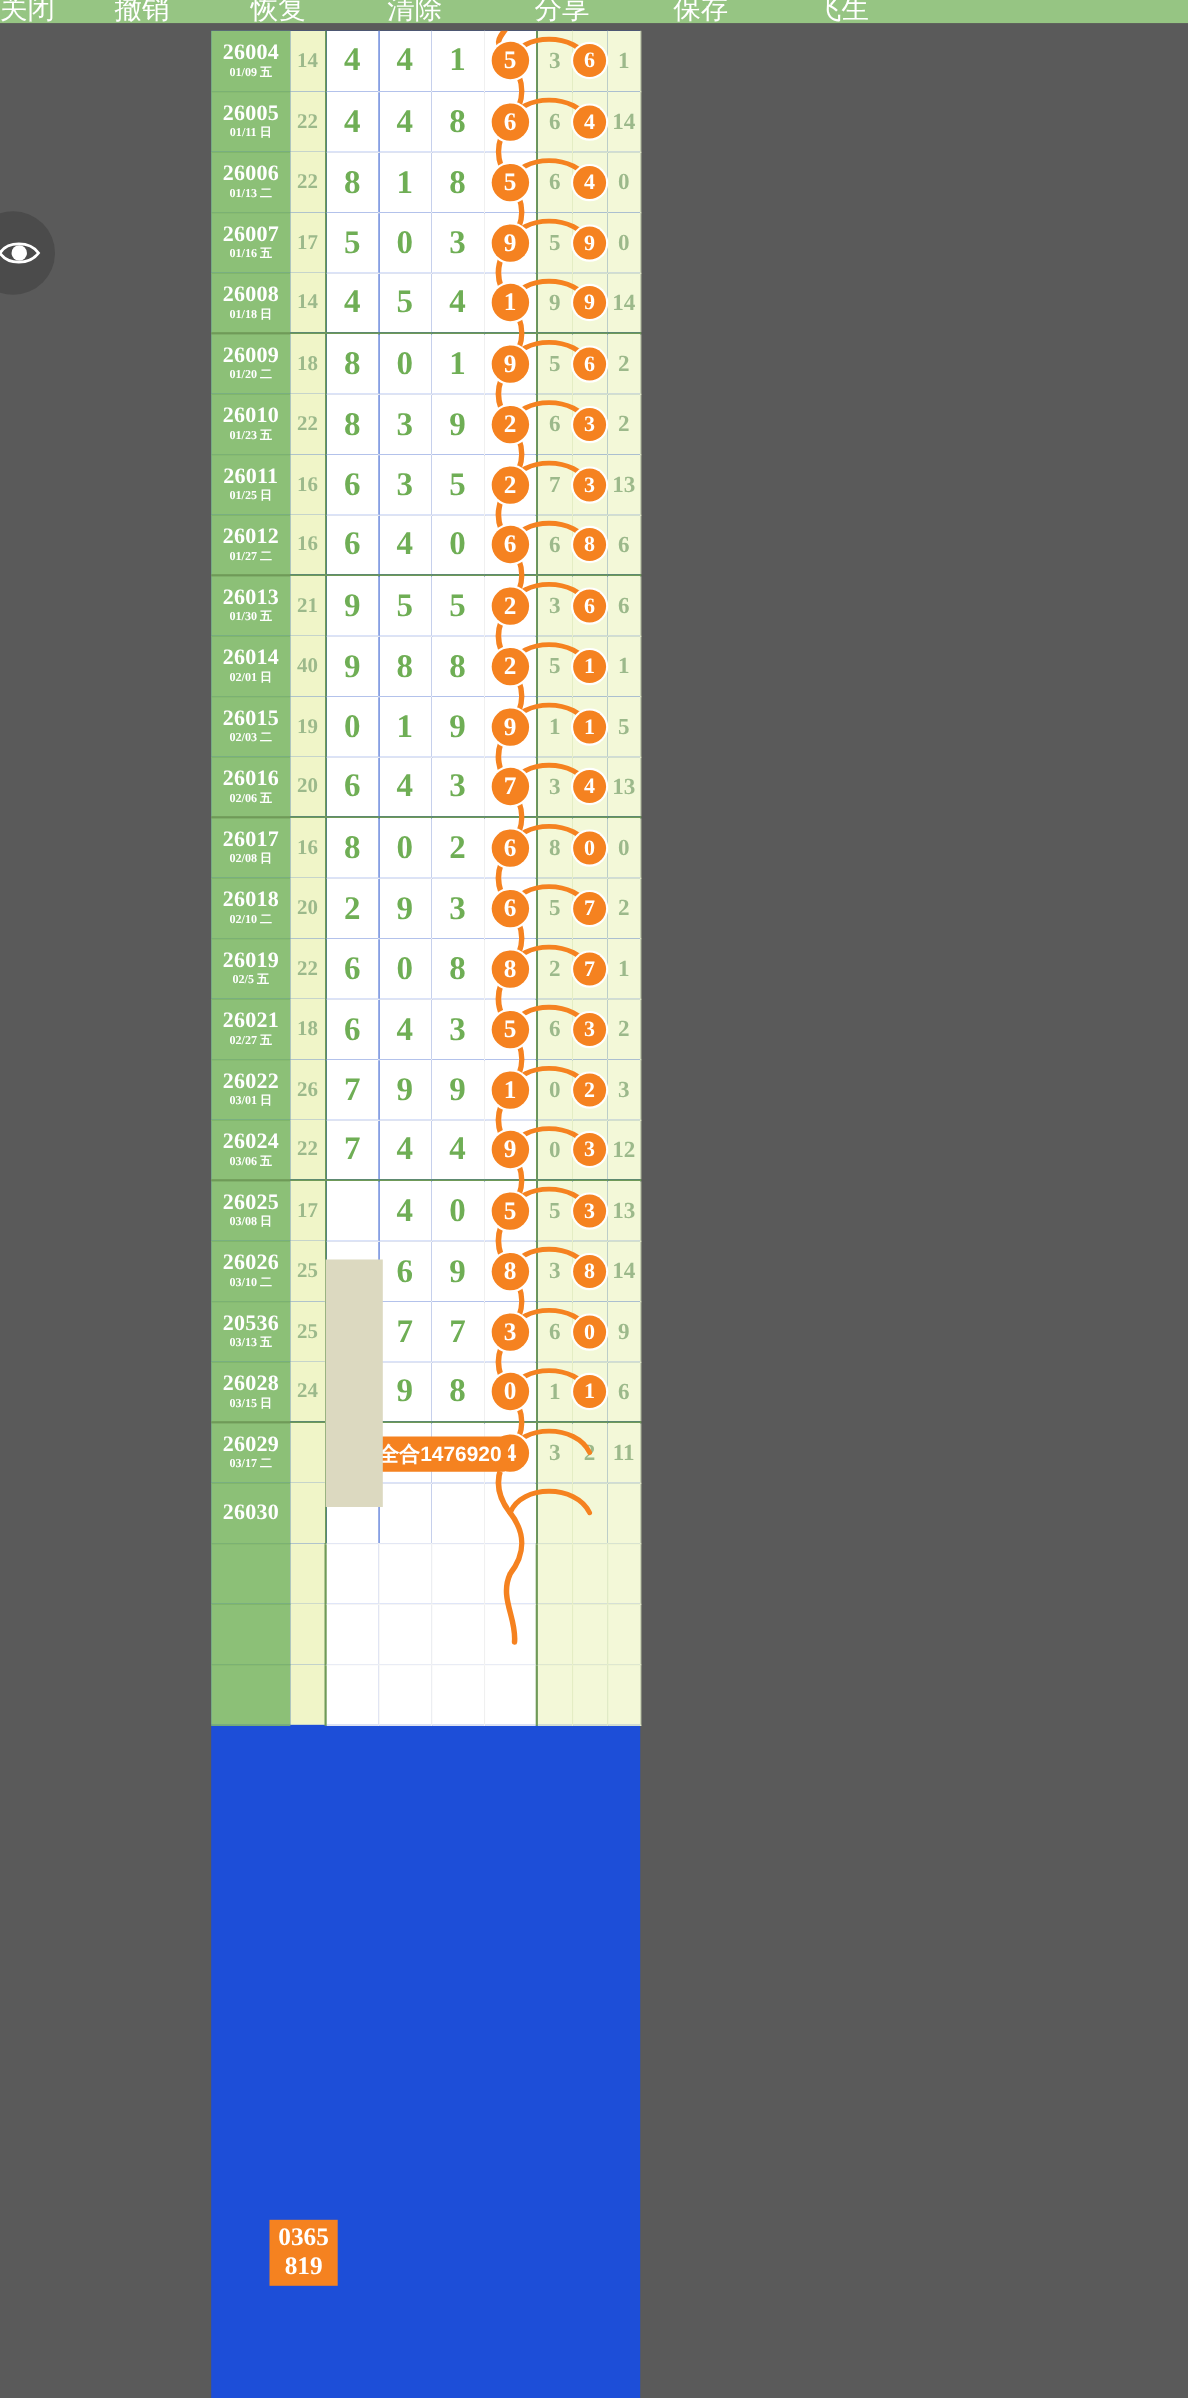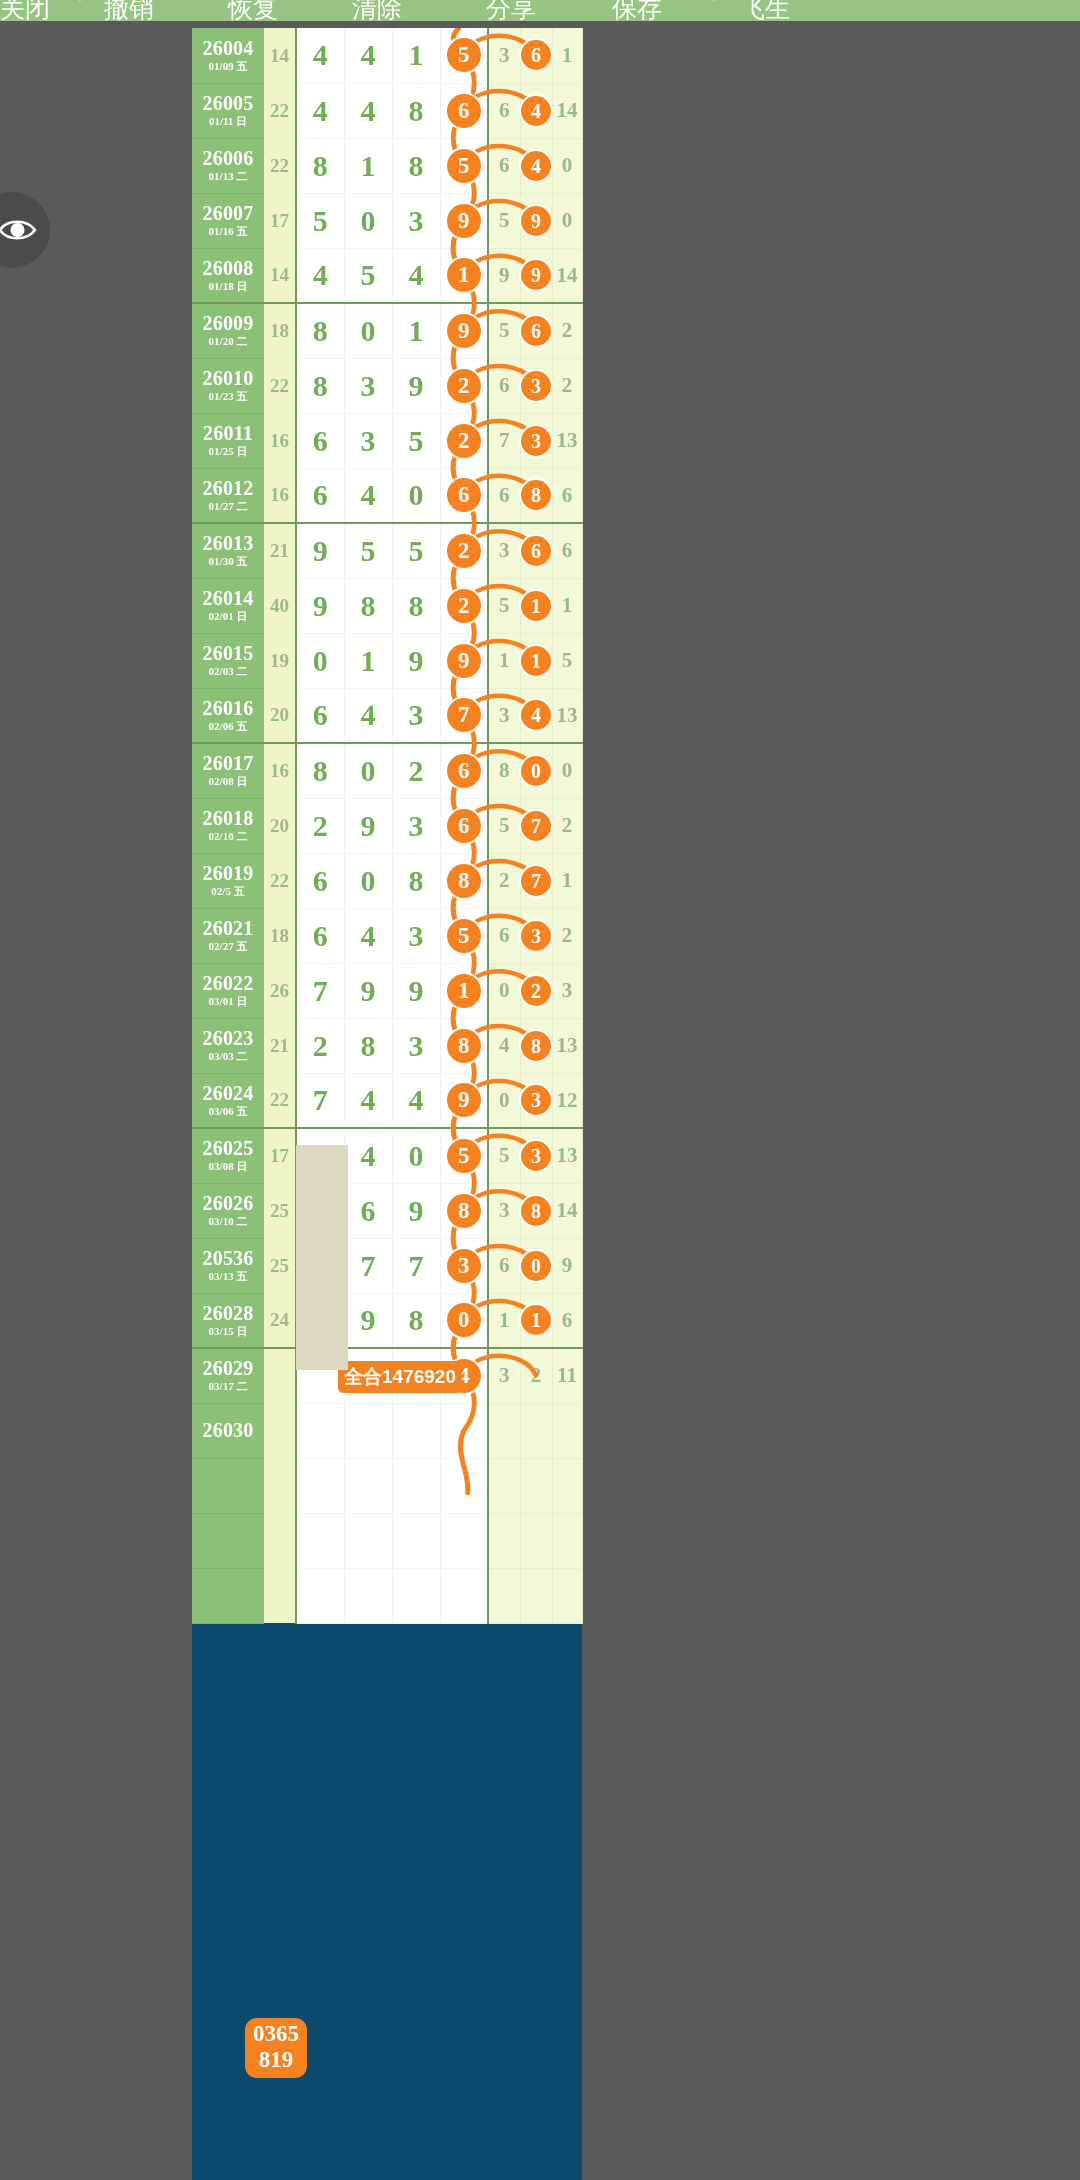--- a/index.html
+++ b/index.html
@@ -37,21 +37,21 @@
     width:76px; height:76px; border-radius:50%;
     background:#4b4b4b;
     display:flex; align-items:center; justify-content:center;
   }
   #eye-btn svg{ margin-left:12px; }
 
   
   #table-wrap{
     position:absolute; left:192px; top:28px;
     width:390px; height:2152px;
-    background:#0c4a6e;
+    background:#1d4ed8;
   }
 
   table.grid{
     border-collapse:collapse;
     width:390px;
     table-layout:fixed;
   }
   table.grid td{ padding:0; }
 
   col.c-issue{ width:72px; }
@@ -162,21 +162,21 @@
     z-index:6;
   }
 
   
   #tip-box{
     position:absolute;
     left:245px; top:2018px;
     background:#f58220;
     color:#ffffff;
     padding:3px 8px 5px 8px;
-    border-radius:12px;
+    border-radius:0;
     text-align:center;
     font-size:23px; font-weight:bold;
     line-height:1.12;
     z-index:7;
     font-family:"Liberation Serif", serif;
   }
 
   
   .total-badge{
     display:inline-block;
@@ -481,34 +481,20 @@
             <span class="dt">03/01 日</span>
           </td>
           <td class="sum rel">26</td>
           <td class="dg">7</td>
           <td class="dg">9</td>
           <td class="dg">9</td>
           <td class="ball"><span class="circ">1</span></td>
           <td class="sc">0</td>
           <td class="sc"><span class="circ">2</span></td>
           <td class="sc">3</td>
-        </tr>
-        <tr class="row">
-          <td class="issue">
-            <span class="no">26023</span>
-            <span class="dt">03/03 二</span>
-          </td>
-          <td class="sum rel">21</td>
-          <td class="dg">2</td>
-          <td class="dg">8</td>
-          <td class="dg">3</td>
-          <td class="ball"><span class="circ">8</span></td>
-          <td class="sc">4</td>
-          <td class="sc"><span class="circ">8</span></td>
-          <td class="sc">13</td>
         </tr>
         <tr class="row grp">
           <td class="issue">
             <span class="no">26024</span>
             <span class="dt">03/06 五</span>
           </td>
           <td class="sum rel">22</td>
           <td class="dg">7</td>
           <td class="dg">4</td>
           <td class="dg">4</td>

